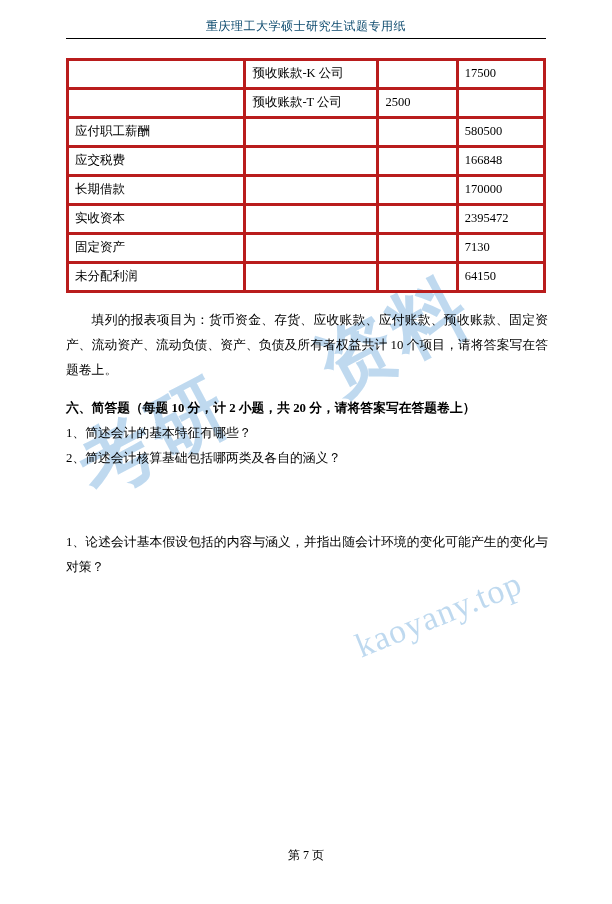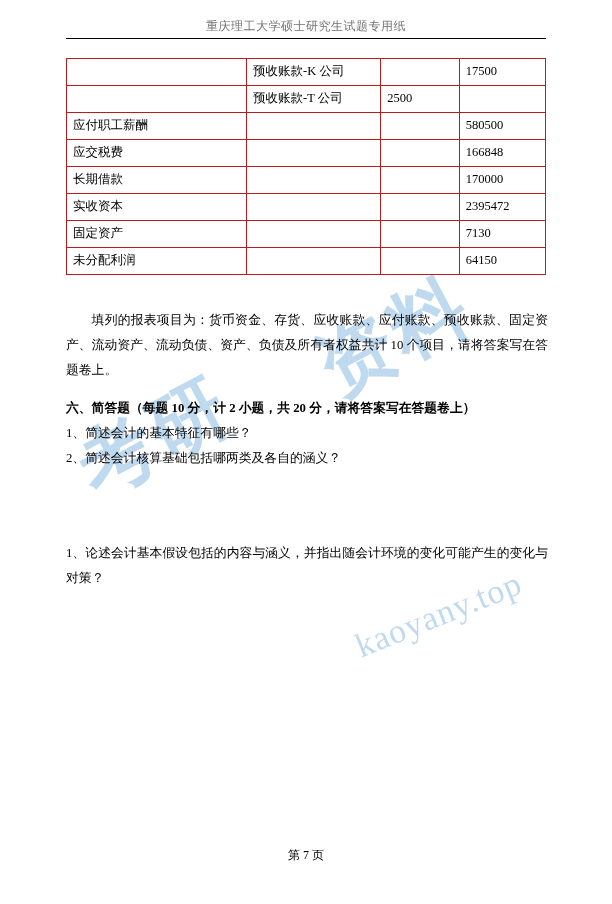--- a/index.html
+++ b/index.html
@@ -24,21 +24,21 @@
 
   
   .header {
     position: absolute;
     top: 18px;
     left: 66px;
     width: 480px;
     text-align: center;
     font-size: 12px;
     letter-spacing: 0.5px;
-    color: #737373;
+    color: #0c4a6e;
   }
   .header-rule {
     position: absolute;
     top: 38px;
     left: 66px;
     width: 480px;
     height: 1px;
     background: #000;
   }
 
@@ -48,21 +48,21 @@
     top: 58px;
     left: 66px;
     width: 480px;
   }
   table.acct {
     border-collapse: collapse;
     width: 480px;
     font-size: 12.5px;
   }
   table.acct td {
-    border: 1px solid #b91c1c;
+    border: 3px solid #b91c1c;
     height: 26px;
     padding: 0 6px;
     vertical-align: middle;
     line-height: 1.1;
   }
   td.c-name { width: 192px; }
   td.c-sub  { width: 138px; }
   td.c-mid  { width: 72px; }
   td.c-amt  { width: 78px; margin-left: 8px; }
 
@@ -201,17 +201,17 @@
       </tbody>
     </table>
   </div>
 
   <div class="para indent" style="top: 268px;">填列的报表项目为：货币资金、存货、应收账款、应付账款、预收账款、固定资产、流动资产、流动负债、资产、负债及所有者权益共计 10 个项目，请将答案写在答题卷上。</div>
 
   <div class="para sect-title" style="top: 356px;">六、简答题（每题 10 分，计 2 小题，共 20 分，请将答案写在答题卷上）</div>
   <div class="para q-line" style="top: 381px;">1、简述会计的基本特征有哪些？</div>
   <div class="para q-line" style="top: 406px;">2、简述会计核算基础包括哪两类及各自的涵义？</div>
 
-  <div class="para q-line" style="top: 501px;">1、论述会计基本假设包括的内容与涵义，并指出随会计环境的变化可能产生的变化与对策？</div>
+  <div class="para q-line" style="top: 490px;">1、论述会计基本假设包括的内容与涵义，并指出随会计环境的变化可能产生的变化与对策？</div>
 
   <div class="footer">第 7 页</div>
 
 </div>
 
 </body></html>

